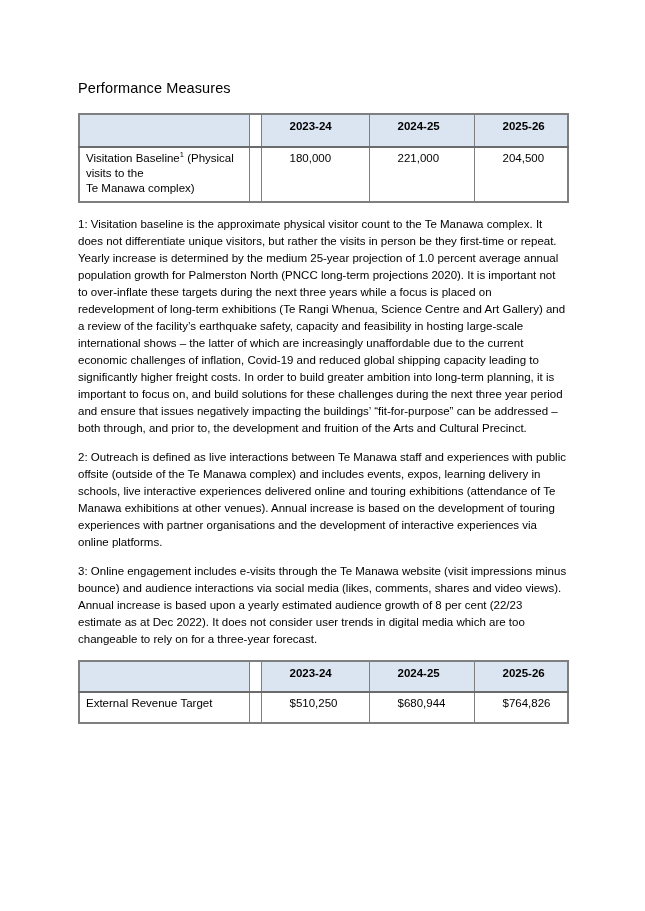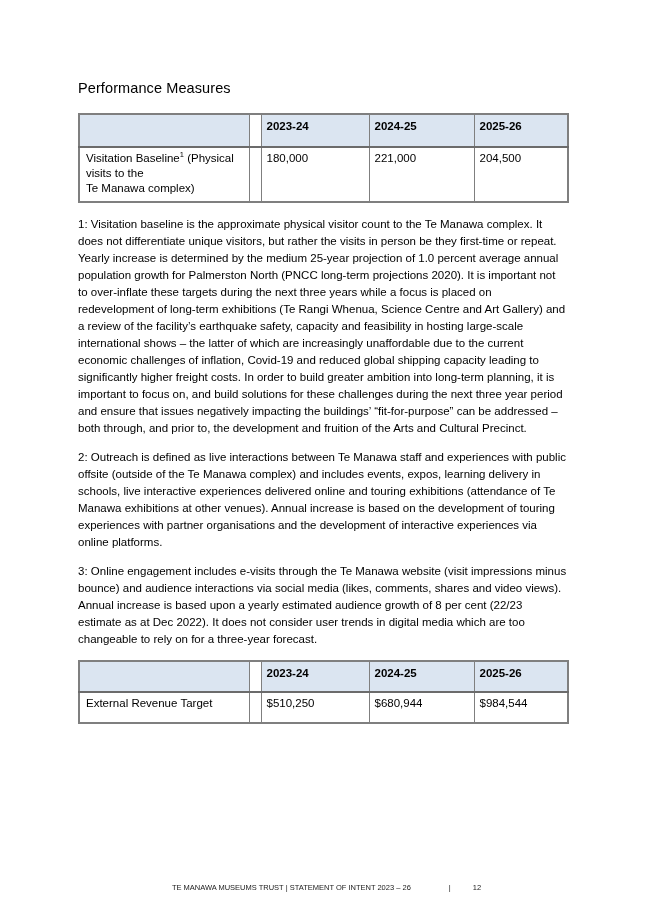--- a/index.html
+++ b/index.html
@@ -23,21 +23,21 @@
   .perf-table th,.perf-table td{
     border:1px solid #7f7f7f;
     vertical-align:top;text-align:left;
     font-size:11.5px;line-height:15px;font-weight:normal;
     padding:3px 4px 3px 6px;
     overflow:hidden;
   }
   .perf-table thead th{border-bottom:2px solid #6b6b6b;}
   .perf-table th.hdr{background:#dbe5f1;font-weight:bold;padding-top:4px;}
   .perf-table .spacer{background:#ffffff;padding:0;}
-  .perf-table th.year-col,.perf-table td.value-cell{padding-left:5px;}
+  .perf-table th.year-col,.perf-table td.value-cell{padding-left:28px;}
   .label-rest{white-space:pre-wrap;}
   sup{font-size:7.5px;line-height:0;vertical-align:super;}
   #t1 thead tr{height:33px}
   #t1 tbody tr:nth-child(1){height:55px}
   #t1 tbody tr:nth-child(2){height:44px}
   #t1 tbody tr:nth-child(3){height:33px}
   #t2 thead tr{height:31px}
   #t2 tbody tr:nth-child(1){height:31px}
   #t2 tbody tr:nth-child(2){height:30px}
   .notes{margin-top:13px;}
@@ -115,25 +115,20 @@
             <th class="hdr year-col">2024-25</th>
             <th class="hdr year-col">2025-26</th>
           </tr>
         </thead>
       <tbody>
           <tr>
             <td class="label-cell"><span>External Revenue Target</span></td>
             <td class="spacer"></td>
             <td class="value-cell">$510,250</td>
             <td class="value-cell">$680,944</td>
-            <td class="value-cell">$984,544</td>
+            <td class="value-cell">$764,826</td>
           </tr>
         </tbody>
     </table>
 
   </div>
 
-  <div class="footer">
-    <span>TE MANAWA MUSEUMS TRUST | STATEMENT OF INTENT 2023 – 26</span>
-    <span class="sep">|</span>
-    <span class="pagenum">12</span>
-  </div>
 </div>
 
 </body></html>

